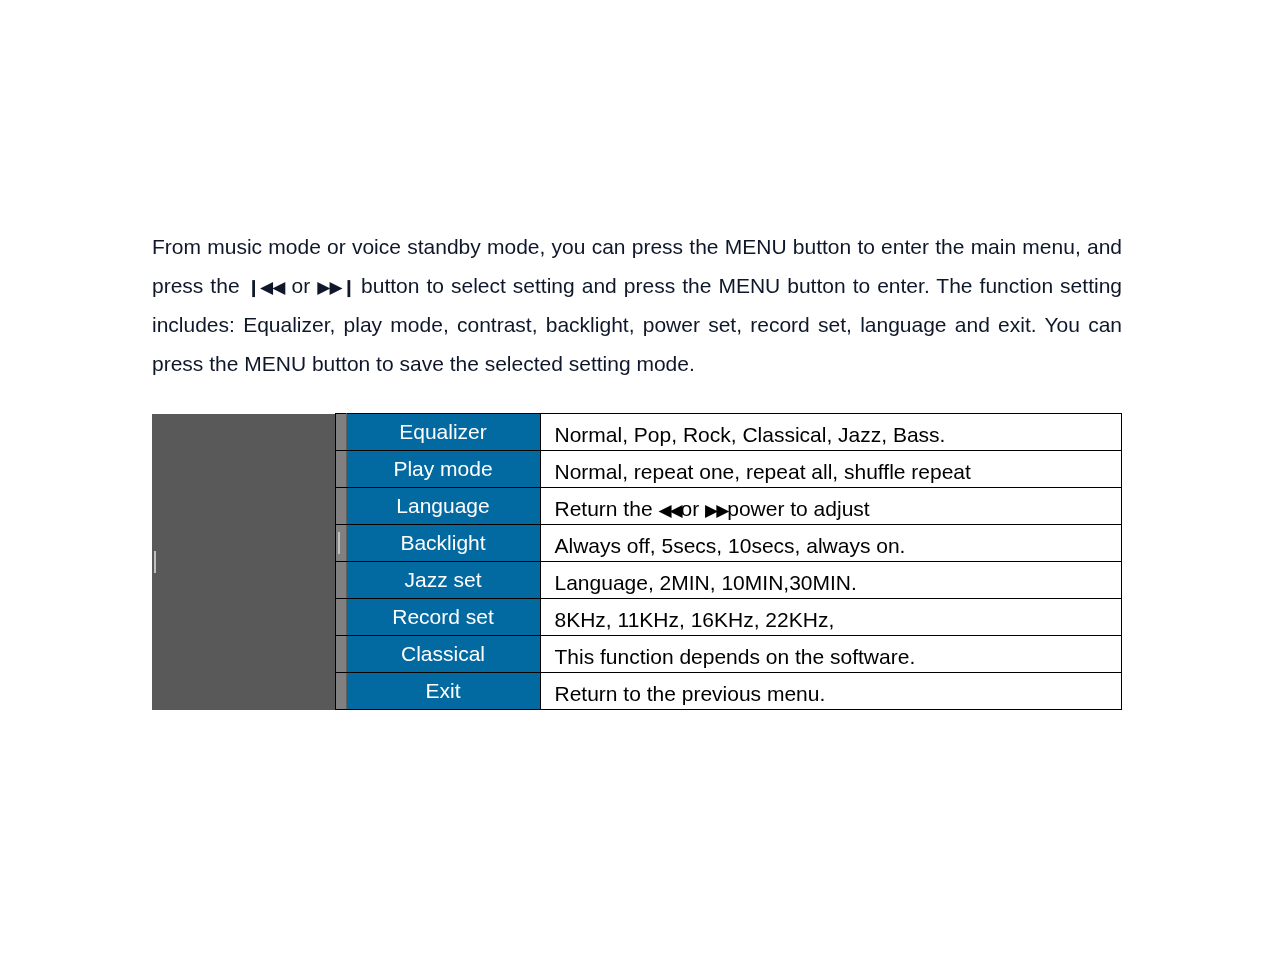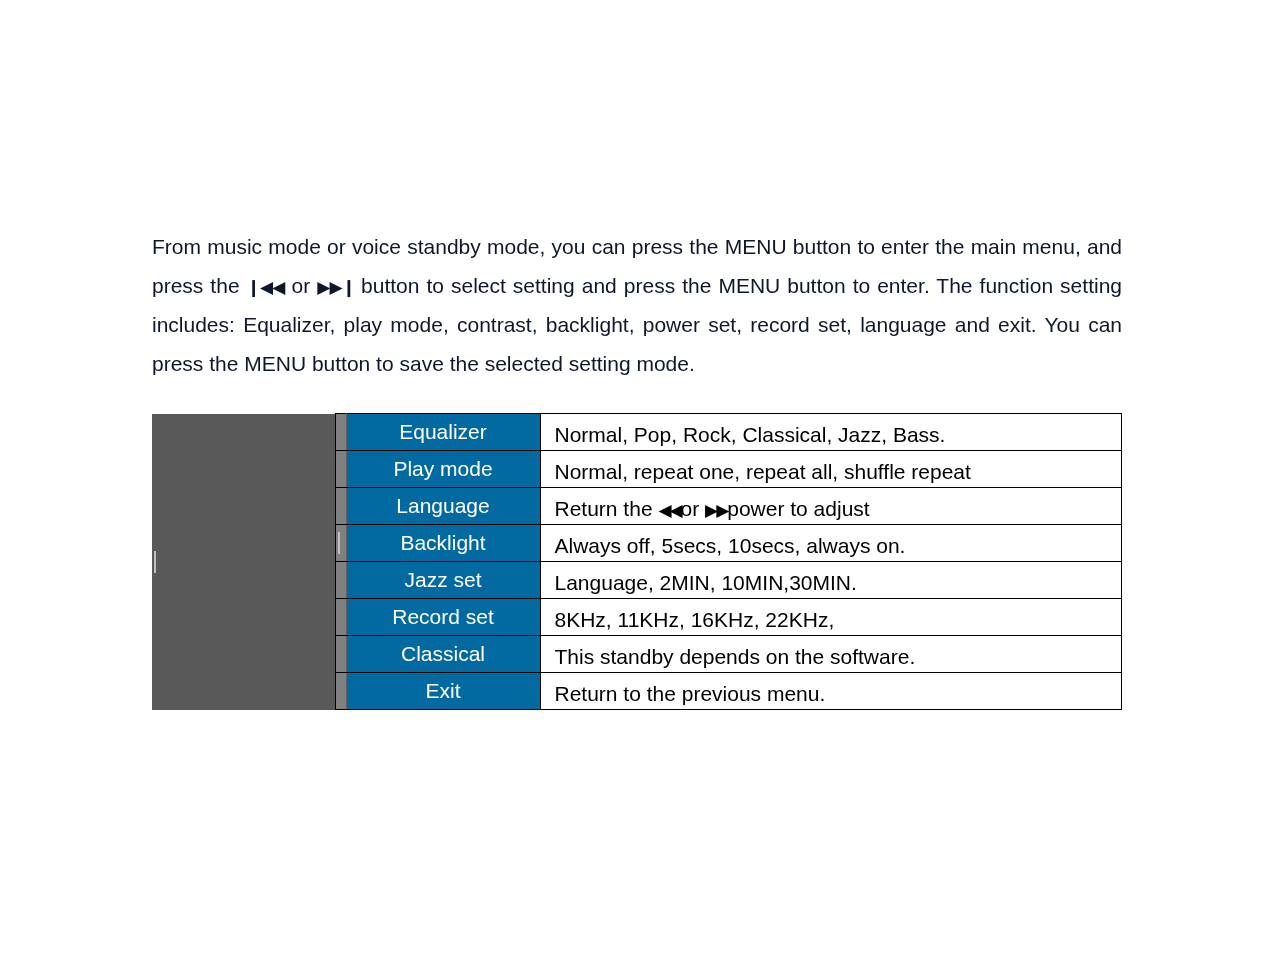--- a/index.html
+++ b/index.html
@@ -127,21 +127,21 @@
         <td class="col-desc">Language, 2MIN, 10MIN,30MIN.</td>
       </tr>
       <tr>
         <td class="col-spacer"></td>
         <td class="col-name">Record set</td>
         <td class="col-desc">8KHz, 11KHz, 16KHz, 22KHz,</td>
       </tr>
       <tr>
         <td class="col-spacer"></td>
         <td class="col-name">Classical</td>
-        <td class="col-desc">This standby depends on the software.</td>
+        <td class="col-desc">This function depends on the software.</td>
       </tr>
       <tr>
         <td class="col-spacer"></td>
         <td class="col-name">Exit</td>
         <td class="col-desc">Return to the previous menu.</td>
       </tr>
     </tbody>
   </table>
 </div>
 

